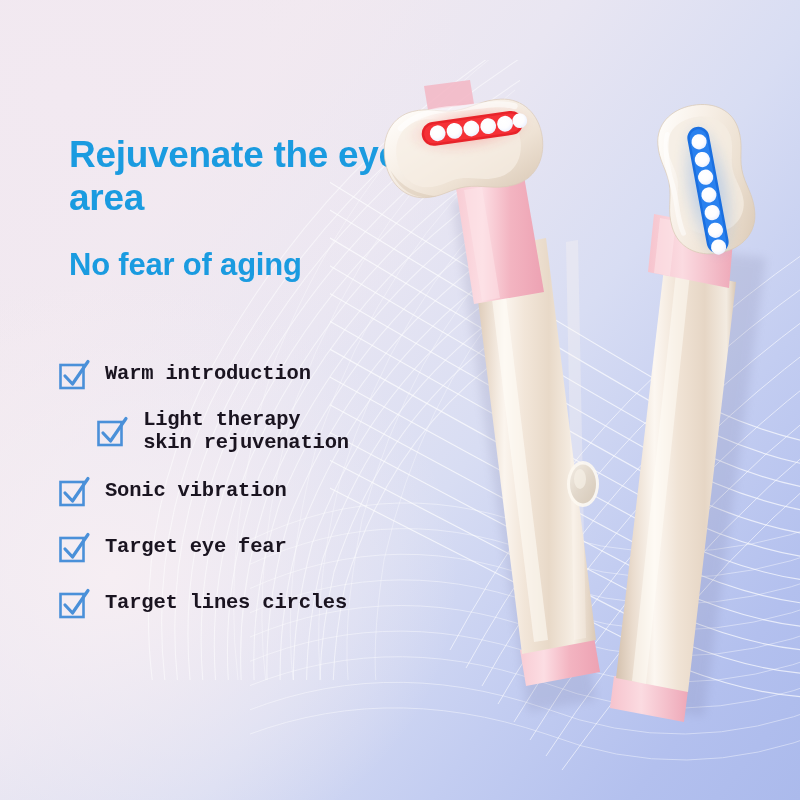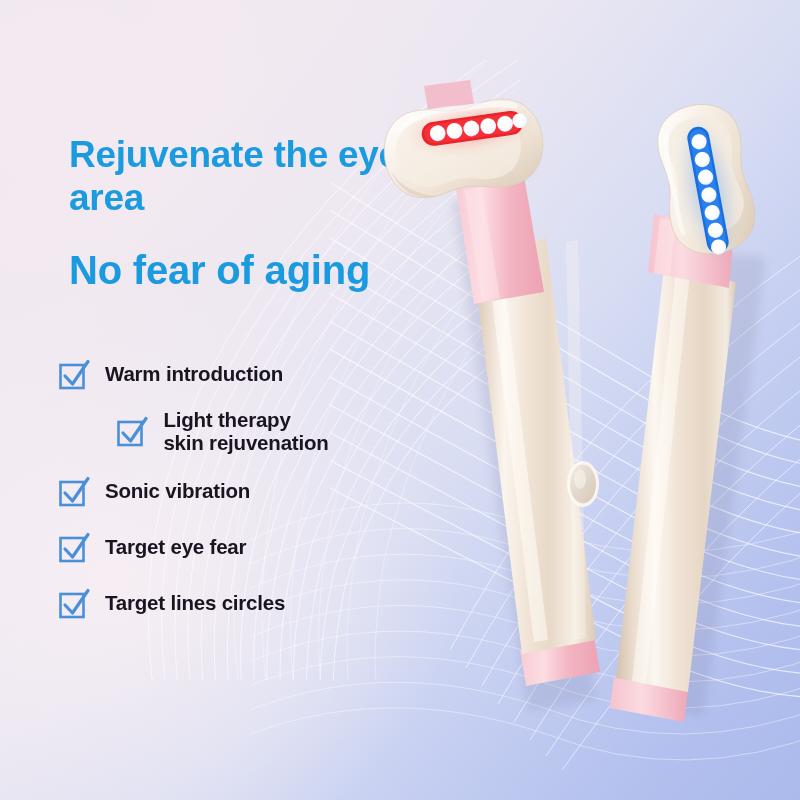--- a/index.html
+++ b/index.html
@@ -36,21 +36,21 @@
   .headline-block { position:absolute; left:69px; top:133px; width:340px; }
   .headline {
     color:#1a9be0;
     font-size:37px;
     font-weight:bold;
     line-height:1.17;
     letter-spacing:-.3px;
   }
   .subheadline {
     color:#1a9be0;
-    font-size:40px;
+    font-size:31px;
     font-weight:bold;
     line-height:1.2;
     letter-spacing:-.2px;
     margin-top:26px;
   }
 
   
   .features { position:absolute; left:57px; top:352px; width:330px; }
   .feature-row {
     display:flex;
@@ -60,20 +60,21 @@
   }
   .feature-row:nth-child(2) { margin-bottom:14px;justify-content:center; }
   .check-icon { flex:0 0 auto; width:34px; height:34px; margin-right:14px; }
   .feature-label {
     color:#1a1420;
     font-size:20.5px;
     font-weight:bold;
     line-height:1.14;
     letter-spacing:-.2px;
     white-space:pre-line;
+    font-family:Liberation Mono, monospace;
   }
 
   
   #devices { position:absolute; left:0; top:0; width:800px; height:800px; }
 </style>
 </head>
 <body>
 
 <div id="poster">
 

